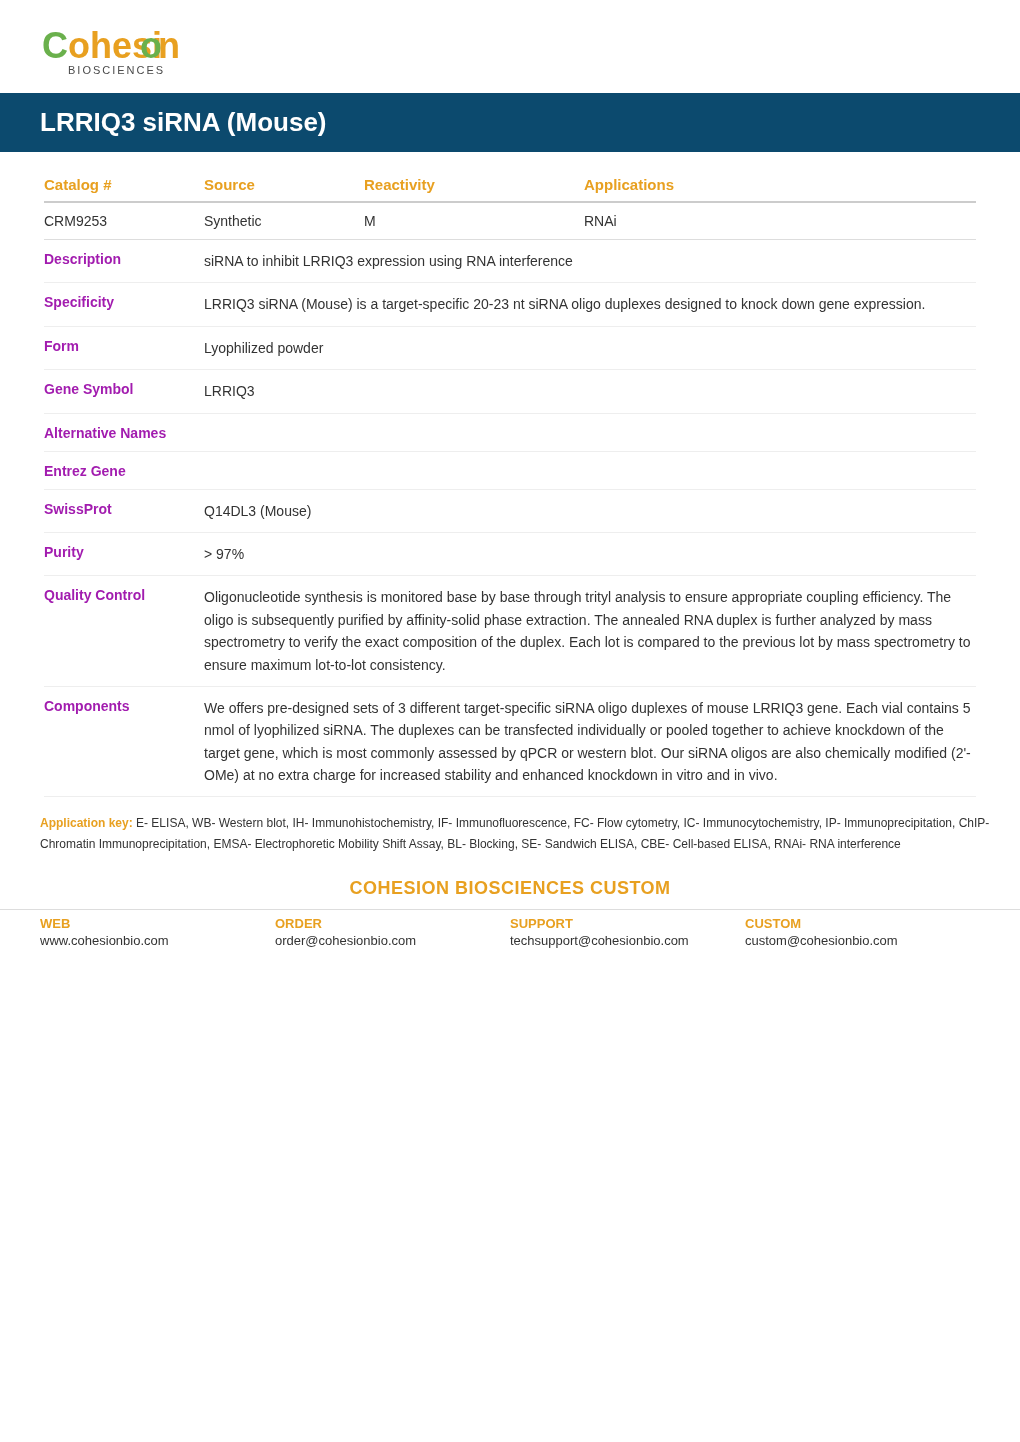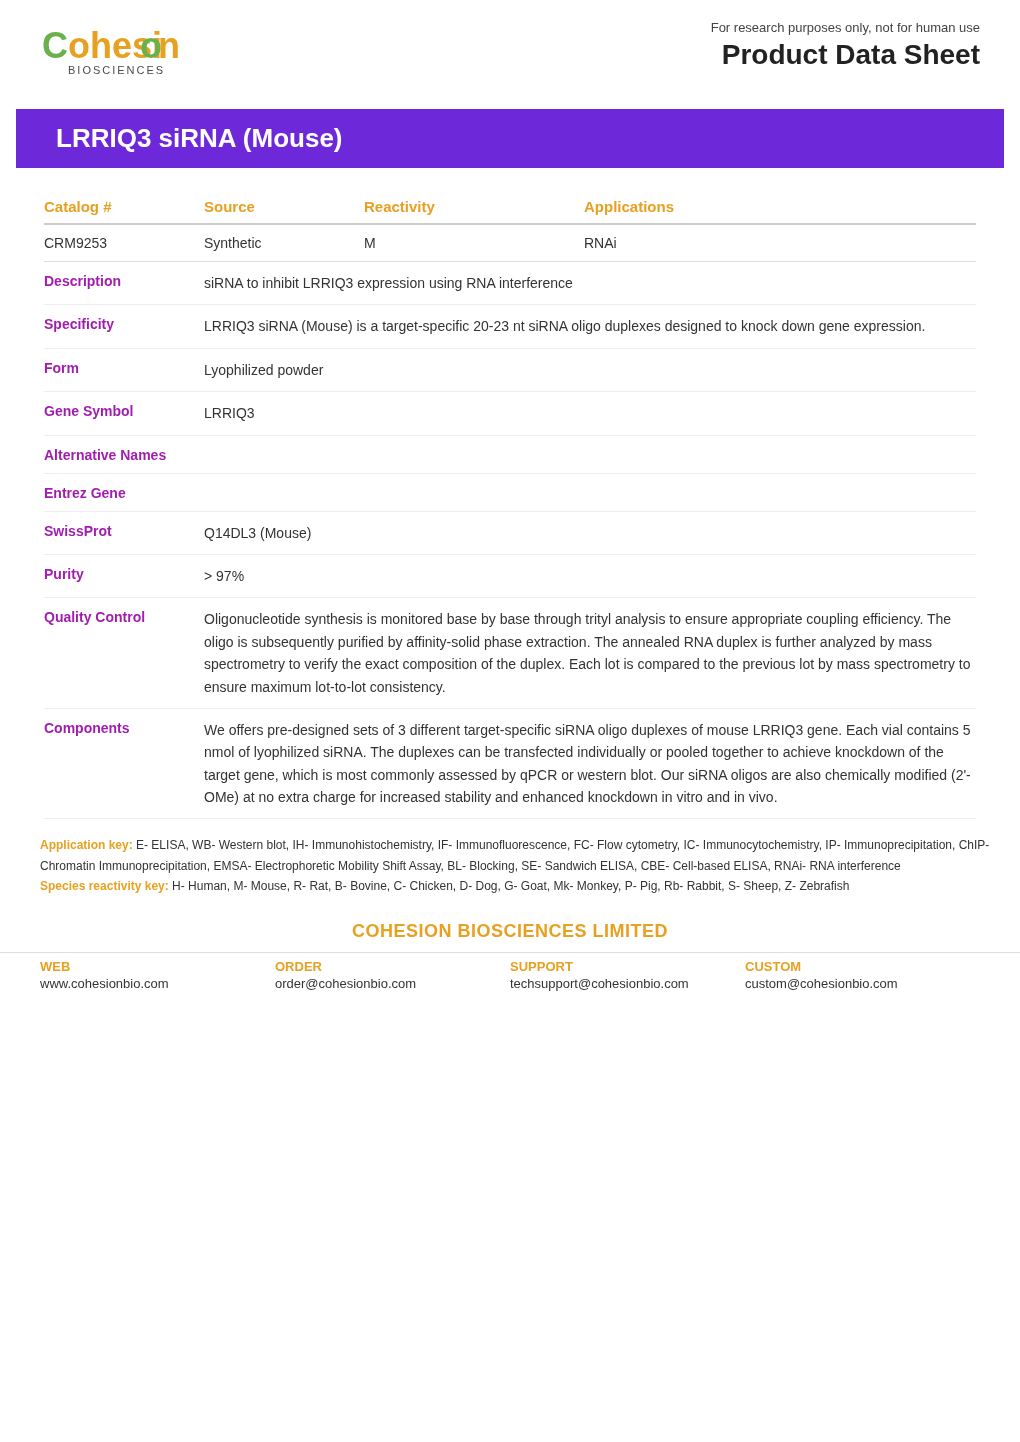--- a/index.html
+++ b/index.html
@@ -38,23 +38,23 @@
       margin-bottom: 4px;
     }
 
     .product-data-sheet {
       font-size: 28px;
       font-weight: bold;
       color: #222;
     }
 
     .product-title-bar {
-      background: #6d28d9;
+      background: #0c4a6e;
       padding: 14px 40px;
-      margin: 16px;
+      margin: 0;
     }
 
     .product-title-bar h1 {
       color: #fff;
       font-size: 26px;
       font-weight: bold;
     }
 
     .content {
       padding: 0 44px;
@@ -164,24 +164,20 @@
     <svg class="logo-svg" viewBox="0 0 170 60" xmlns="http://www.w3.org/2000/svg">
 
       <text x="2" y="38" font-family="Arial" font-size="36" font-weight="bold" fill="#6ab04c">C</text>
 
       <text x="28" y="38" font-family="Arial" font-size="36" font-weight="bold" fill="#e8a020">ohesi</text>
       <text x="100" y="38" font-family="Arial" font-size="36" font-weight="bold" fill="#6ab04c">o</text>
       <text x="118" y="38" font-family="Arial" font-size="36" font-weight="bold" fill="#e8a020">n</text>
 
       <text x="28" y="54" font-family="Arial" font-size="11" letter-spacing="2" fill="#4a4a4a">BIOSCIENCES</text>
     </svg>
-  </div>
-  <div class="header-right">
-    <div class="for-research">For research purposes only, not for human use</div>
-    <div class="product-data-sheet">Product Data Sheet</div>
   </div>
 </div>
 
 <div class="product-title-bar">
   <h1>LRRIQ3 siRNA (Mouse)</h1>
 </div>
 
 <div class="content">
 
   <div class="table-header">
@@ -246,27 +242,23 @@
     <div class="value">We offers pre-designed sets of 3 different target-specific siRNA oligo duplexes of mouse LRRIQ3 gene. Each vial contains 5 nmol of lyophilized siRNA. The duplexes can be transfected individually or pooled together to achieve knockdown of the target gene, which is most commonly assessed by qPCR or western blot. Our siRNA oligos are also chemically modified (2'-OMe) at no extra charge for increased stability and enhanced knockdown in vitro and in vivo.</div>
   </div>
 
 </div>
 
 <div class="footer-keys">
   <div>
     <span class="app-key-label">Application key:</span>
     <span>E- ELISA, WB- Western blot, IH- Immunohistochemistry, IF- Immunofluorescence, FC- Flow cytometry, IC- Immunocytochemistry, IP- Immunoprecipitation, ChIP- Chromatin Immunoprecipitation, EMSA- Electrophoretic Mobility Shift Assay, BL- Blocking, SE- Sandwich ELISA, CBE- Cell-based ELISA, RNAi- RNA interference</span>
   </div>
-  <div>
-    <span class="species-key-label">Species reactivity key:</span>
-    <span>H- Human, M- Mouse, R- Rat, B- Bovine, C- Chicken, D- Dog, G- Goat, Mk- Monkey, P- Pig, Rb- Rabbit, S- Sheep, Z- Zebrafish</span>
-  </div>
-</div>
-
-<div class="footer-company">COHESION BIOSCIENCES LIMITED</div>
+</div>
+
+<div class="footer-company">COHESION BIOSCIENCES CUSTOM</div>
 
 <div class="footer-links">
   <div class="link-col">
     <span class="link-label">WEB</span>
     <span class="link-value">www.cohesionbio.com</span>
   </div>
   <div class="link-col">
     <span class="link-label">ORDER</span>
     <span class="link-value">order@cohesionbio.com</span>
   </div>

